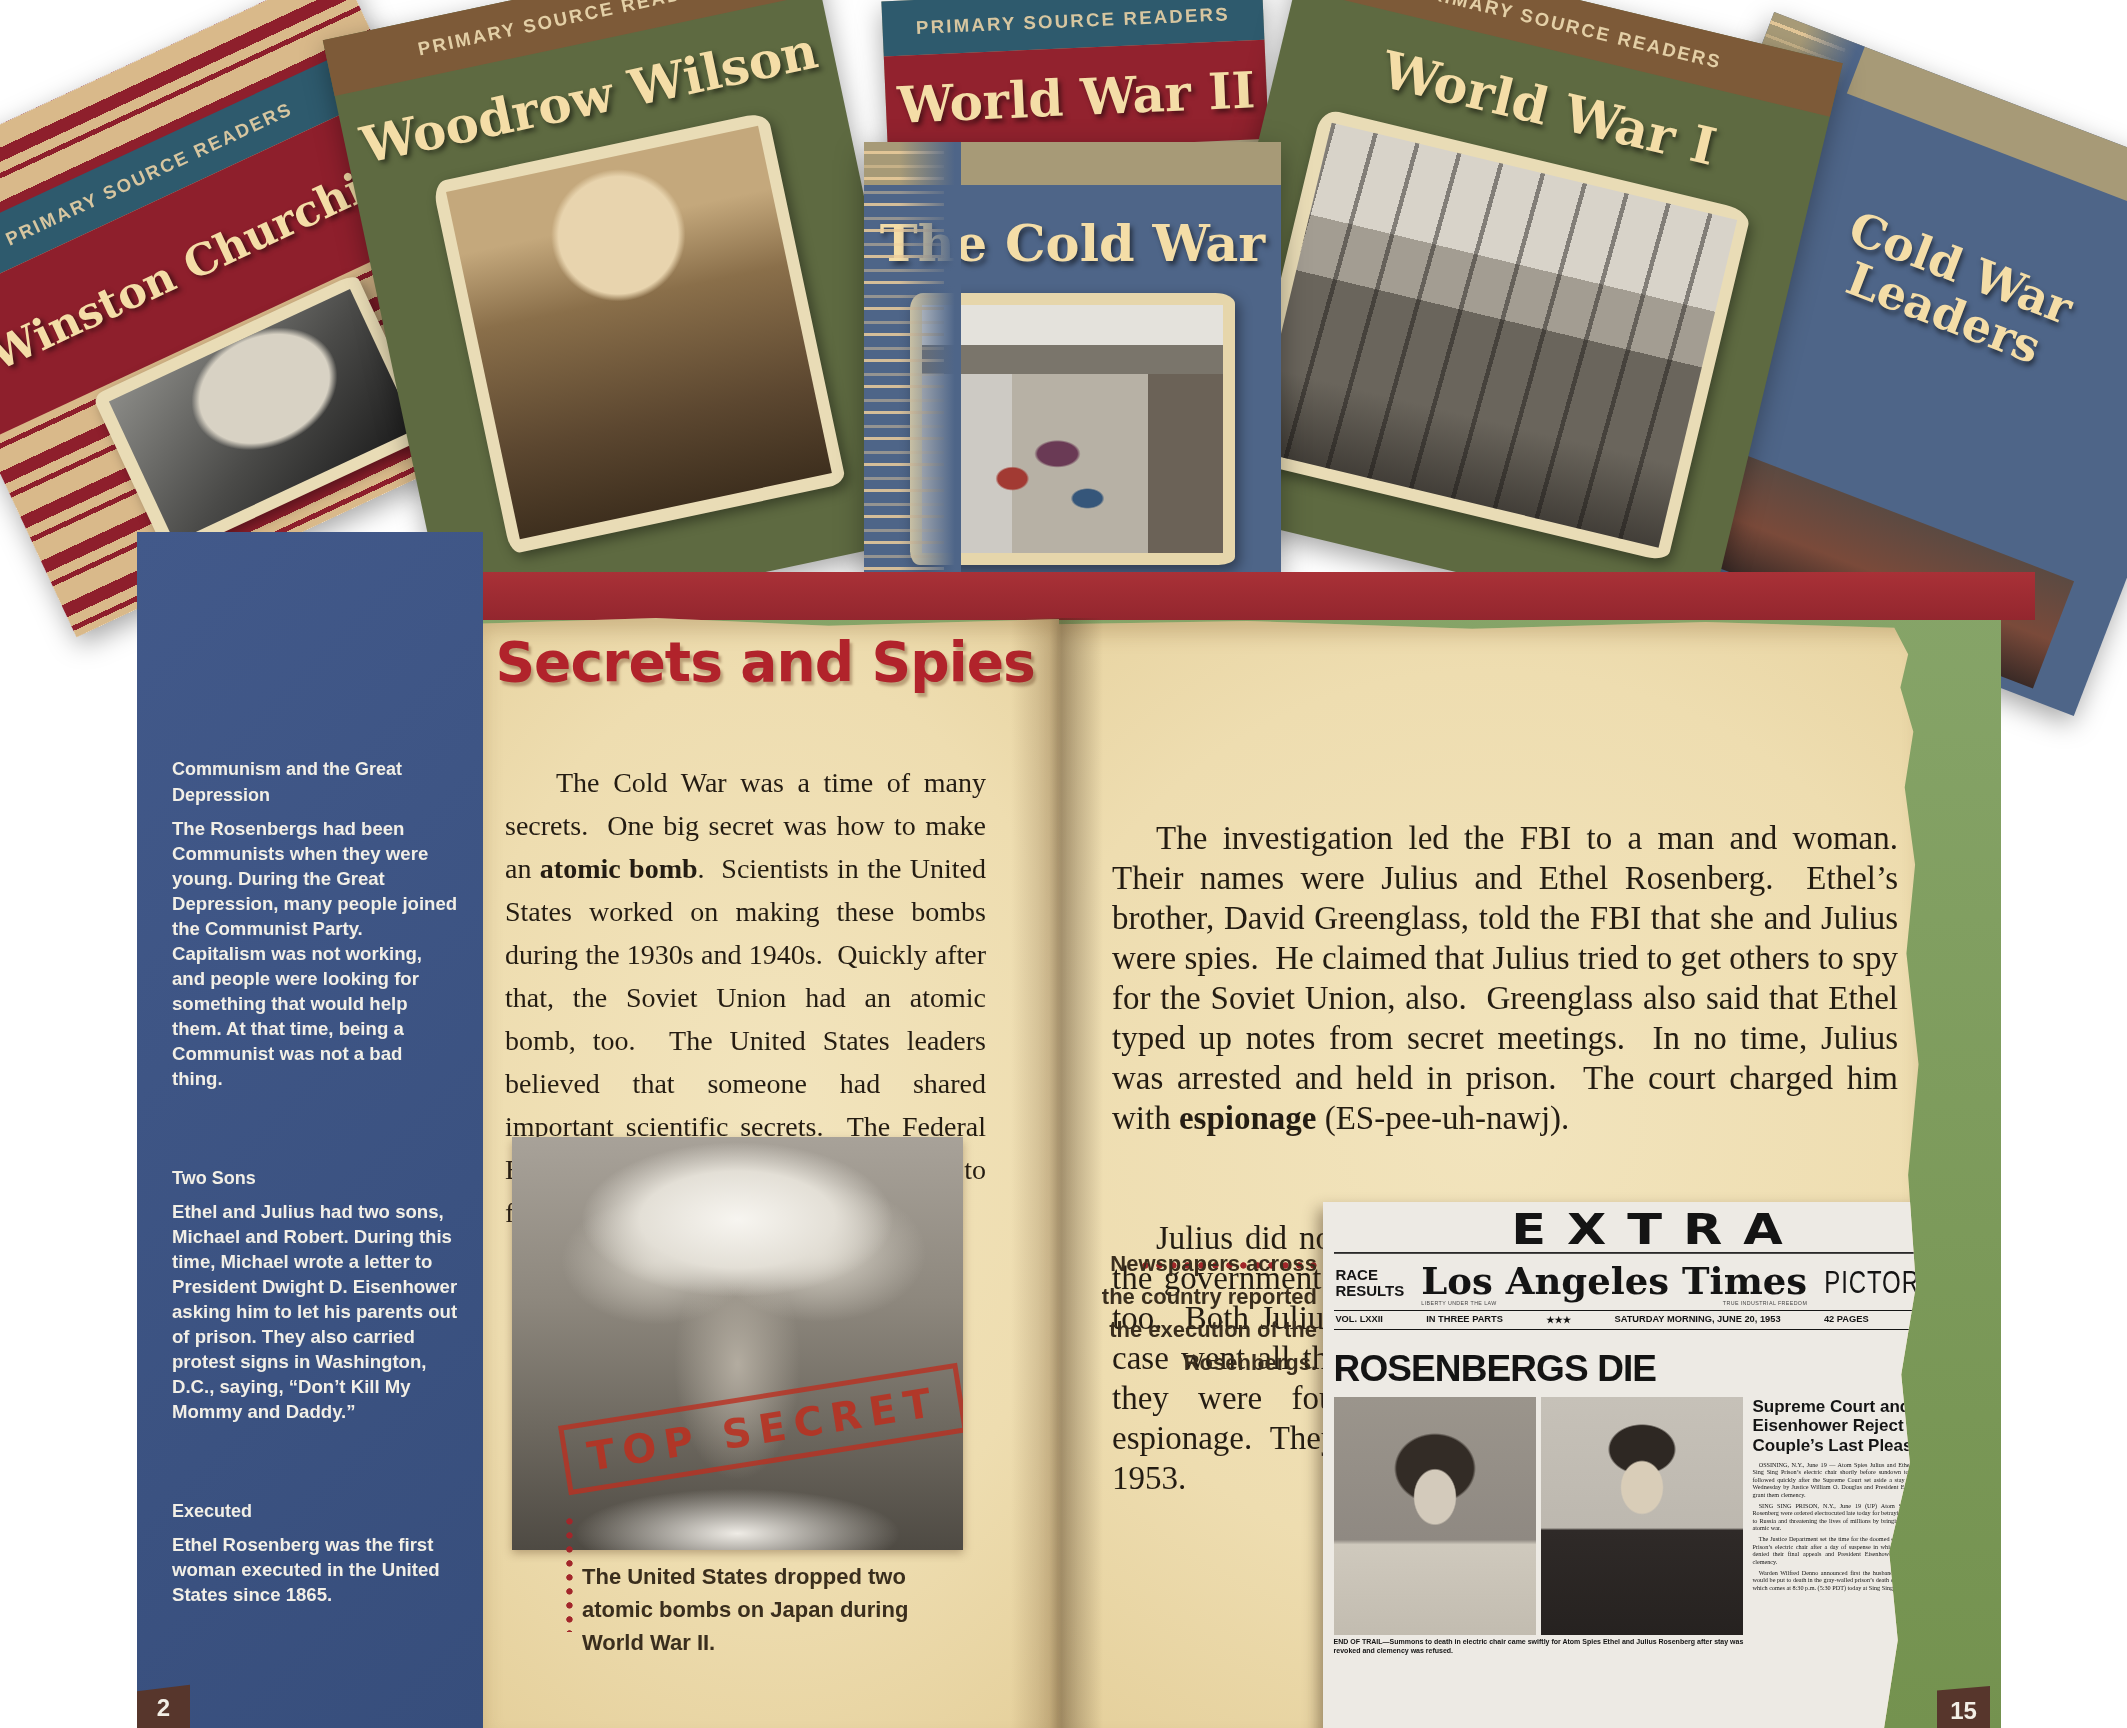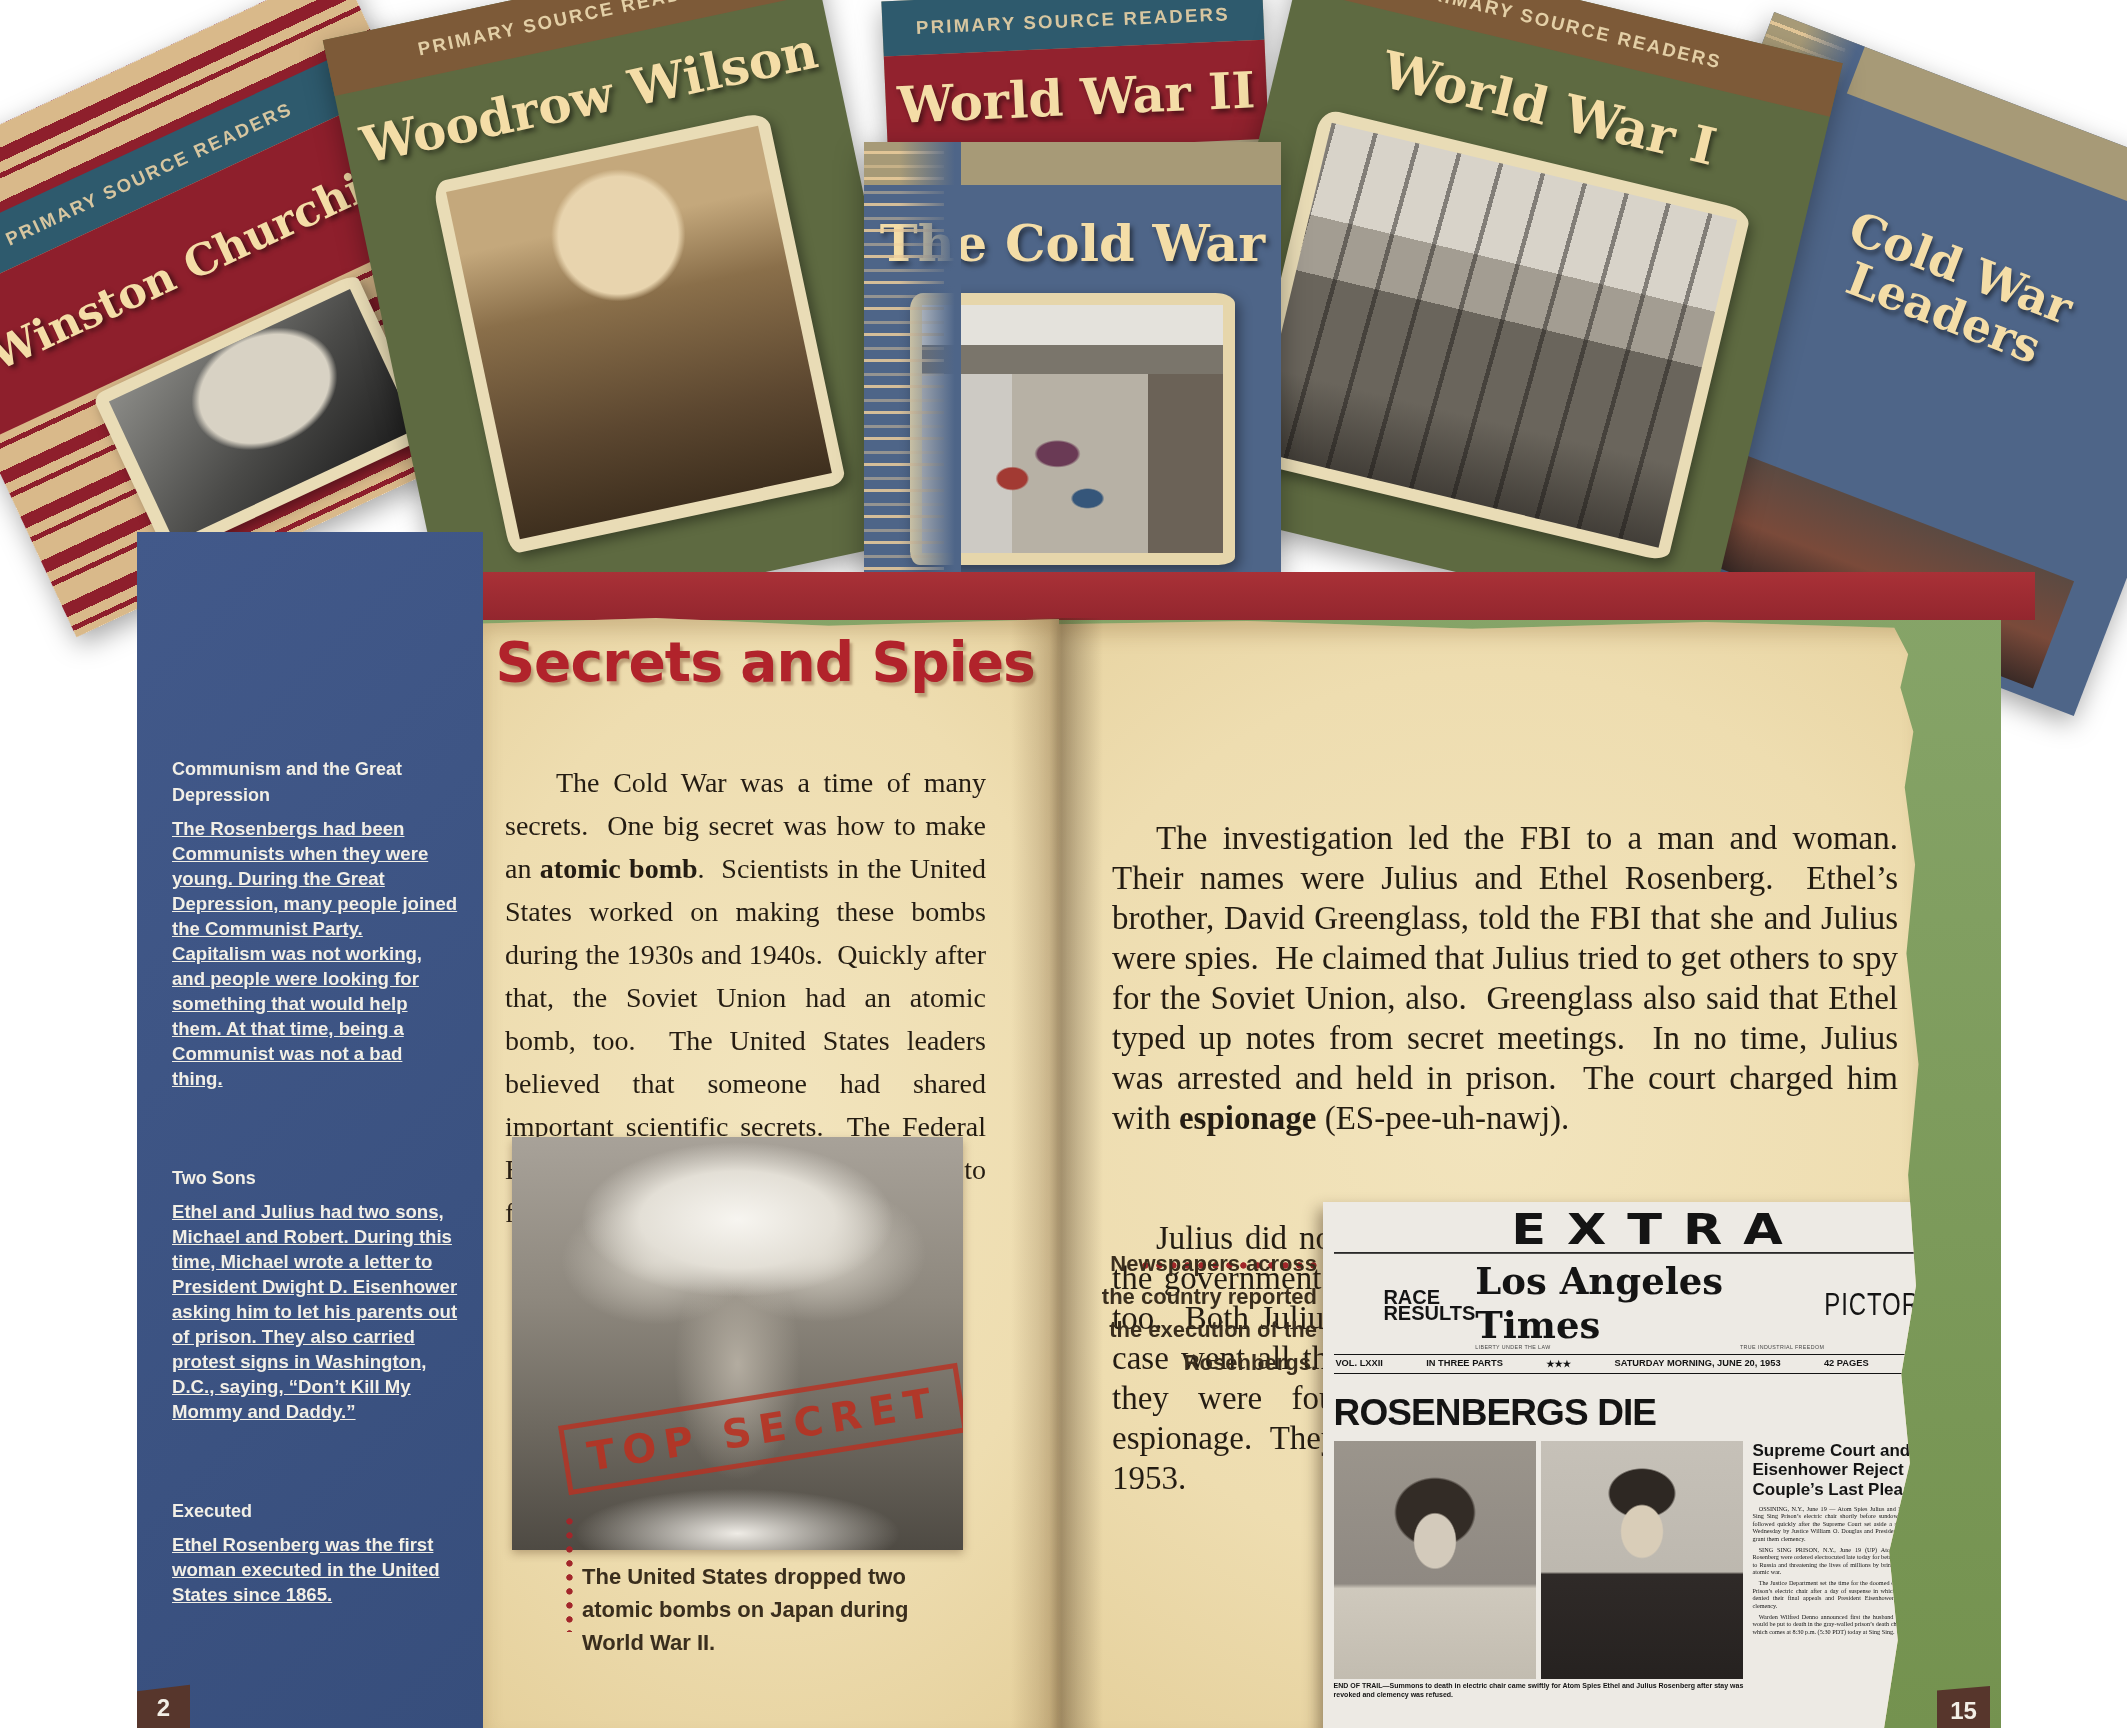--- a/index.html
+++ b/index.html
@@ -92,21 +92,21 @@
   .gutter{position:absolute;left:1011px;top:618px;width:92px;height:1111px;z-index:13;pointer-events:none;
           background:linear-gradient(90deg,rgba(0,0,0,0) 0%,rgba(101,70,35,.25) 42%,rgba(60,40,20,.38) 55%,rgba(0,0,0,0) 100%);}
 
   
   .sidebar{position:absolute;left:137px;top:532px;width:346px;height:1197px;z-index:13;
            background:linear-gradient(135deg,#42598a,#374e7c);box-sizing:border-box;
            padding:224px 25px 0 35px;color:#f2efe6;}
   .sb-sec{margin-bottom:0;}
   .sb-sec + .sb-sec{margin-top:74px;}
   .sb-h{font-size:18px;font-weight:700;line-height:26px;margin-bottom:8px;}
-  .sb-b{font-size:18.6px;font-weight:700;line-height:25px;text-decoration:underline;}
+  .sb-b{font-size:18.6px;font-weight:700;line-height:25px;}
   .pgnum{position:absolute;width:53px;height:46px;background:#57362c;color:#f3efe6;z-index:14;
          display:flex;align-items:flex-end;justify-content:center;font-weight:700;font-size:24px;padding-bottom:7px;box-sizing:border-box;}
   .pg14{left:137px;top:1683px;clip-path:polygon(0 18%,100% 4%,100% 100%,0 100%);}
   .pg15{left:1937px;top:1686px;clip-path:polygon(0 10%,100% 0,100% 100%,0 100%);}
 
   
   .lp-head{position:absolute;left:12.4px;top:12.4px;font-family:"DejaVu Sans",sans-serif;font-weight:800;
            font-size:55px;letter-spacing:-0.9px;color:#b1232b;text-shadow:2.7px 3.5px 2.7px rgba(110,70,40,.4);white-space:nowrap;}
   .bodytext{font-family:"Liberation Serif",serif;color:#241c12;text-align:justify;white-space:pre-wrap;}
   .lp-body{position:absolute;left:22px;top:115px;width:481px;font-size:28px;line-height:43px;text-indent:51px;}
@@ -134,21 +134,21 @@
          background-size:14px 8.9px;background-repeat:repeat-x;}
   .rp-cap{position:absolute;left:37px;top:626px;width:223px;text-align:right;}
 
   
   .np{position:absolute;left:266px;top:581px;width:648px;height:557px;background:#edeae4;color:#141414;
       overflow:hidden;box-shadow:-5.3px 7px 14px rgba(60,40,20,.45);padding:5.3px 10.6px;box-sizing:border-box;}
   .np-banner{font-family:"DejaVu Sans",sans-serif;font-weight:800;font-size:51px;line-height:55px;
              letter-spacing:21px;text-indent:21px;text-align:center;transform:scaleY(.82);transform-origin:top;
              border-bottom:2.7px solid #141414;margin-bottom:-7px;}
   .np-mast{display:flex;align-items:center;justify-content:space-between;border-bottom:1.8px solid #141414;padding:1.8px 1.8px 3.5px;}
-  .np-earL{font-weight:700;font-size:20px;line-height:16px;white-space:pre-line;margin-left:48px;}
+  .np-earL{font-weight:700;font-size:15px;line-height:16px;white-space:pre-line;}
   .np-title{font-family:"DejaVu Serif",serif;font-weight:700;font-size:37px;}
   .np-mottos{display:flex;justify-content:space-between;font-size:5.3px;letter-spacing:0.4px;color:#444;margin-top:-2.7px;}
   .np-earR{font-size:24px;font-weight:400;letter-spacing:0.9px;transform:scaleY(1.3);}
   .np-date{display:flex;justify-content:space-between;font-weight:700;font-size:9.3px;
            padding:3.5px 1.8px;border-bottom:1.8px solid #141414;text-transform:uppercase;white-space:nowrap;}
   .np-headline{font-weight:700;font-size:37px;line-height:57px;letter-spacing:-0.9px;margin-top:10px;white-space:nowrap;}
   .np-subhead{font-weight:700;font-size:28px;margin:3.5px 0 8.9px;}
   .np-bodyrow{display:flex;gap:8.9px;}
   .np-photos{width:410px;flex:0 0 auto;}
   .np-photorow{display:flex;gap:5.3px;}

